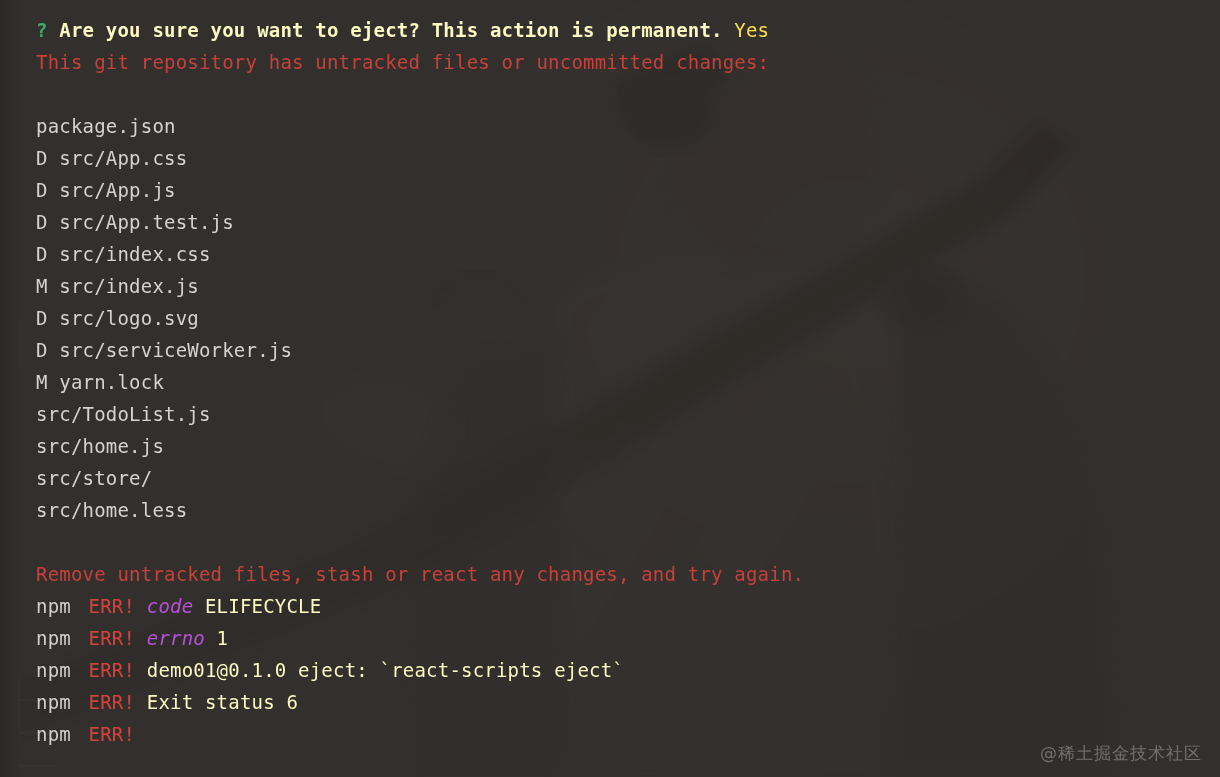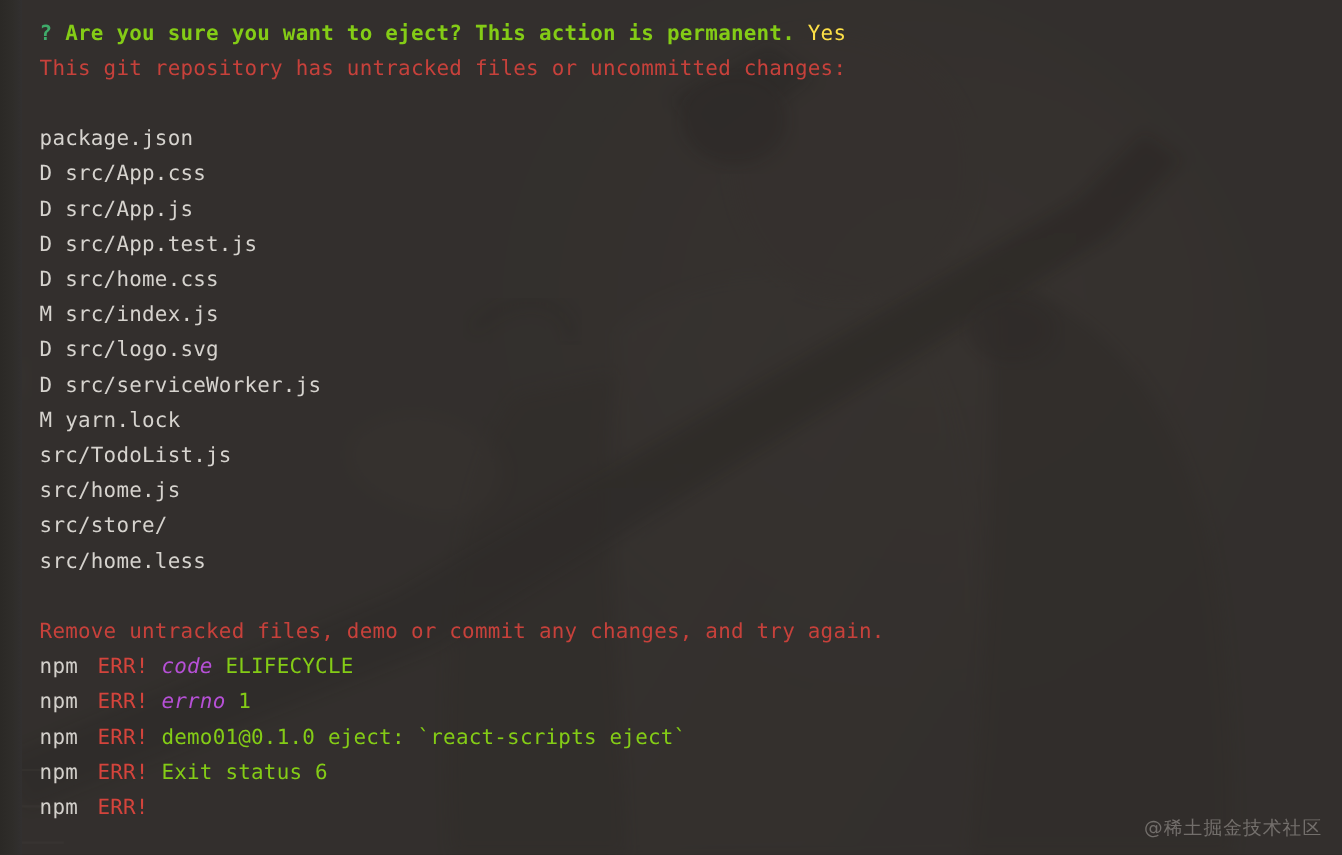--- a/index.html
+++ b/index.html
@@ -41,21 +41,21 @@
     padding: 14px 0 0 36px;
     box-sizing: border-box;
   }
   .line {
     height: 32px;
     white-space: pre;
     color: #d6d3ce;
   }
   .line.blank { color: transparent; }
   .bold { font-weight: bold; }
-  .c-white   { color: #84cc16; text-align: center; }
+  .c-white   { color: #fef9c3; text-align: center; }
   .c-dim     { color: #d2cfca; }
   .c-green   { color: #3fab6a; }
   .c-cyan    { color: #fde047; }
   .c-red     { color: #c7413b; }
   .c-red-br  { color: #d4443c; margin-left: 6px; }
   .c-magenta { color: #b650d6; font-style: italic; }
 
   #watermark {
     position: absolute;
     right: 18px;
@@ -137,33 +137,33 @@
     <div class="line"><span class="c-green bold">?</span><span class="c-white bold"> <span>Are you sure you want to eject? This action is permanent.</span> </span><span class="c-cyan">Yes</span></div>
 
     <div class="line c-red">This git repository has untracked files or uncommitted changes:</div>
 
     <div class="line blank">&nbsp;</div>
 
     <div class="line"><span></span><span>package.json</span></div>
     <div class="line"><span>D</span> <span>src/App.css</span></div>
     <div class="line"><span>D</span> <span>src/App.js</span></div>
     <div class="line"><span>D</span> <span>src/App.test.js</span></div>
-    <div class="line"><span>D</span> <span>src/home.css</span></div>
+    <div class="line"><span>D</span> <span>src/index.css</span></div>
     <div class="line"><span>M</span> <span>src/index.js</span></div>
     <div class="line"><span>D</span> <span>src/logo.svg</span></div>
     <div class="line"><span>D</span> <span>src/serviceWorker.js</span></div>
     <div class="line"><span>M</span> <span>yarn.lock</span></div>
     <div class="line"><span></span><span>src/TodoList.js</span></div>
     <div class="line"><span></span><span>src/home.js</span></div>
     <div class="line"><span></span><span>src/store/</span></div>
     <div class="line"><span></span><span>src/home.less</span></div>
 
     <div class="line blank">&nbsp;</div>
 
-    <div class="line c-red">Remove untracked files, demo or commit any changes, and try again.</div>
+    <div class="line c-red">Remove untracked files, stash or react any changes, and try again.</div>
 
     <div class="line"><span class="c-dim">npm</span> <span class="c-red-br">ERR!</span> <span class="c-magenta">code</span> <span class="c-white">ELIFECYCLE</span></div>
 
     <div class="line"><span class="c-dim">npm</span> <span class="c-red-br">ERR!</span> <span class="c-magenta">errno</span> <span class="c-white">1</span></div>
 
     <div class="line"><span class="c-dim">npm</span> <span class="c-red-br">ERR!</span> <span class="c-white">demo01@0.1.0 eject: `react-scripts eject`</span></div>
 
     <div class="line"><span class="c-dim">npm</span> <span class="c-red-br">ERR!</span> <span class="c-white">Exit status 6</span></div>
 
     <div class="line"><span class="c-dim">npm</span> <span class="c-red-br">ERR!</span><span class="c-white"></span></div>

